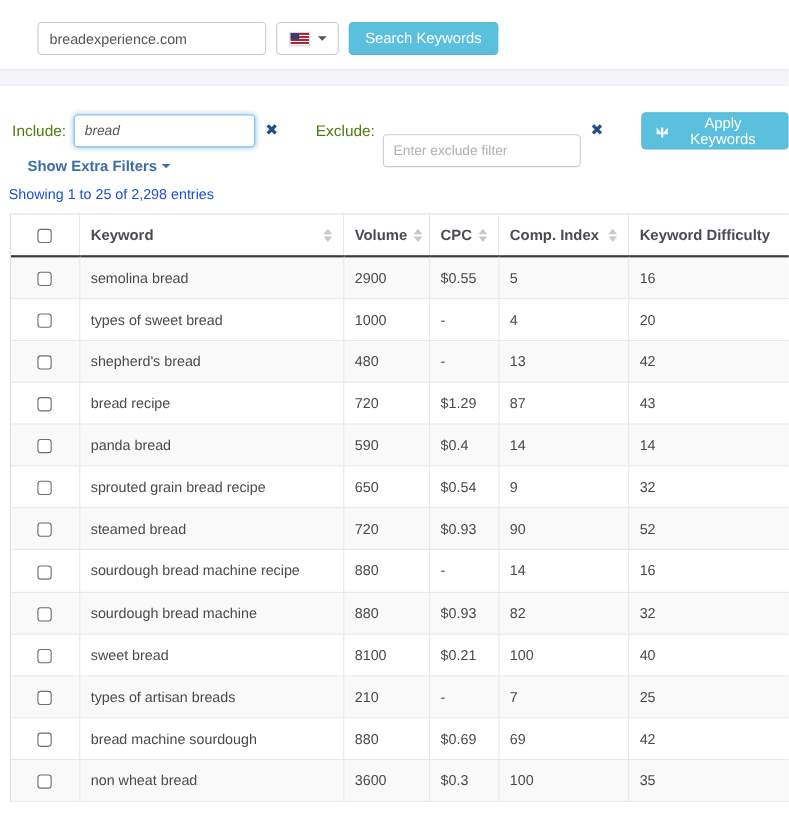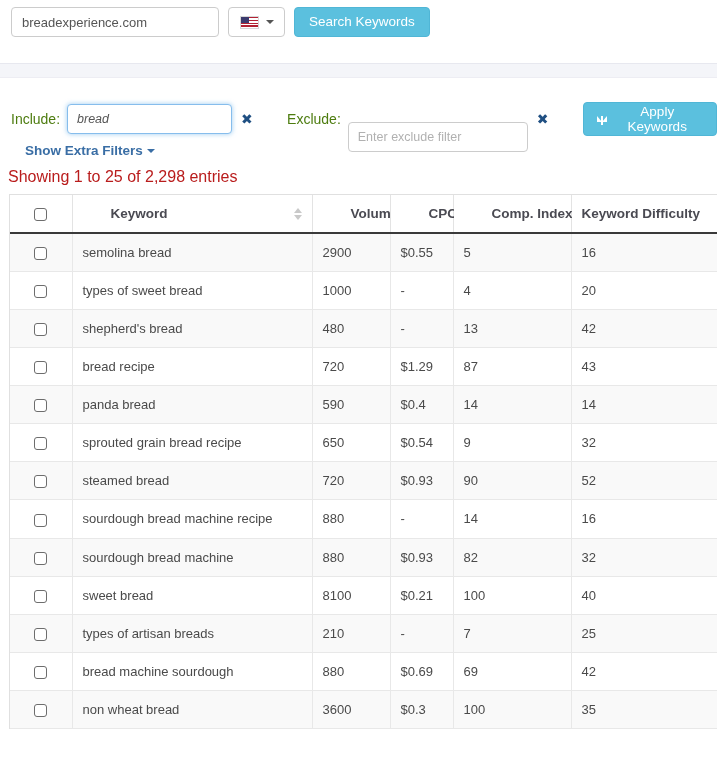--- a/index.html
+++ b/index.html
@@ -15,23 +15,24 @@
     font-size: 13px;
     color: #333333;
     -webkit-font-smoothing: antialiased;
   }
 
   
   .topbar {
     height: 63px;
     background: #ffffff;
     display: flex;
-    align-items: flex-start;
+    align-items: center;
     padding: 7px 0 0 11px;
     box-sizing: border-box;
+    margin-left: 23px;
   }
   .domain-input {
     width: 208px;
     height: 30px;
     box-sizing: border-box;
     border: 1px solid #cccccc;
     border-radius: 4px;
     padding: 0 10px;
     font-family: "Liberation Sans", sans-serif;
     font-size: 13px;
@@ -201,22 +202,22 @@
     border-left: 4px solid transparent;
     border-right: 4px solid transparent;
     border-top: 4px solid #3a6ea5;
     margin-left: 4px;
     vertical-align: 2px;
   }
 
   
   .showing {
     padding: 0 0 0 8px;
-    font-size: 16px;
-    color: #b91c1c;
+    font-size: 13px;
+    color: #1d4ed8;
     height: 26px;
     line-height: 18px;
   }
 
   
   .table-wrap {
     margin-left: 9px;
     width: 760px;          
     border: 1px solid #e0e0e0;
     border-bottom: none;
@@ -241,21 +242,20 @@
     position: relative;
     vertical-align: middle;
   }
   thead th:last-child { border-right: none; }
   thead th.cb-col { text-align: center; padding-left: 0; padding-right: 0; }
   .th-inner {
     display: flex;
     align-items: center;
     justify-content: space-between;
     gap: 6px;
-    margin-left: 28px;
   }
   .sortico {
     display: inline-flex;
     flex-direction: column;
     gap: 2px;
     flex: 0 0 auto;
   }
   .sortico i {
     display: block;
     width: 0; height: 0;

